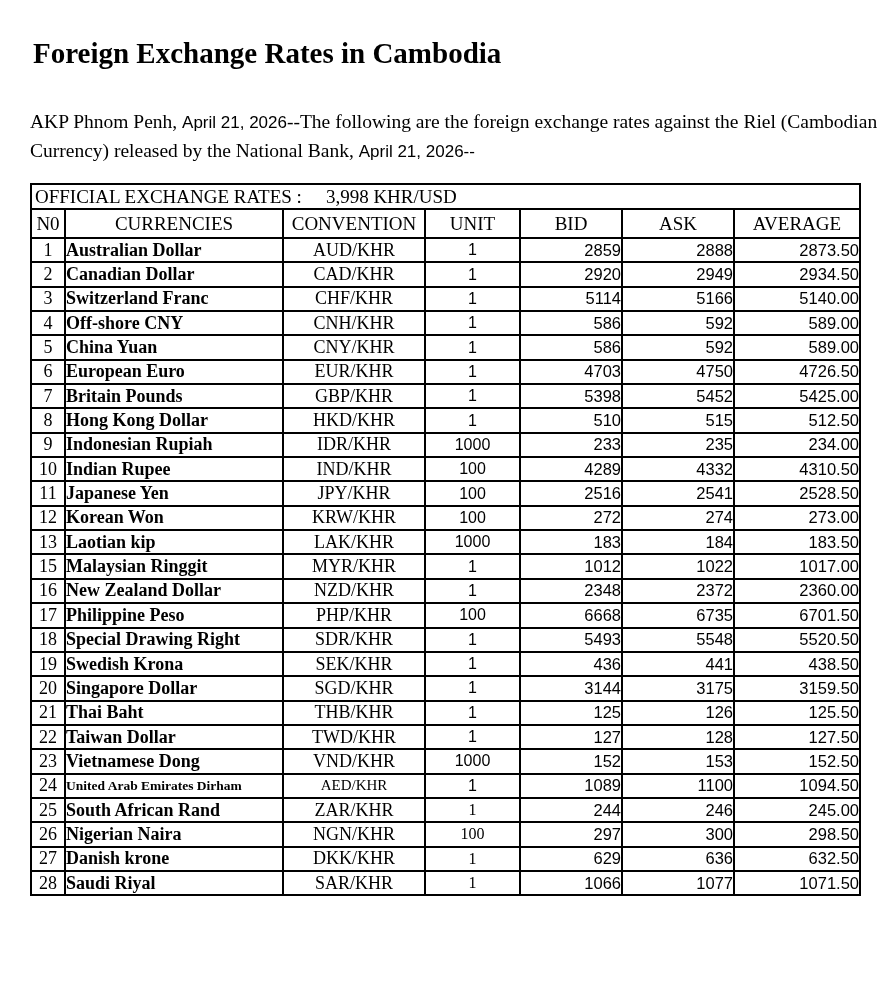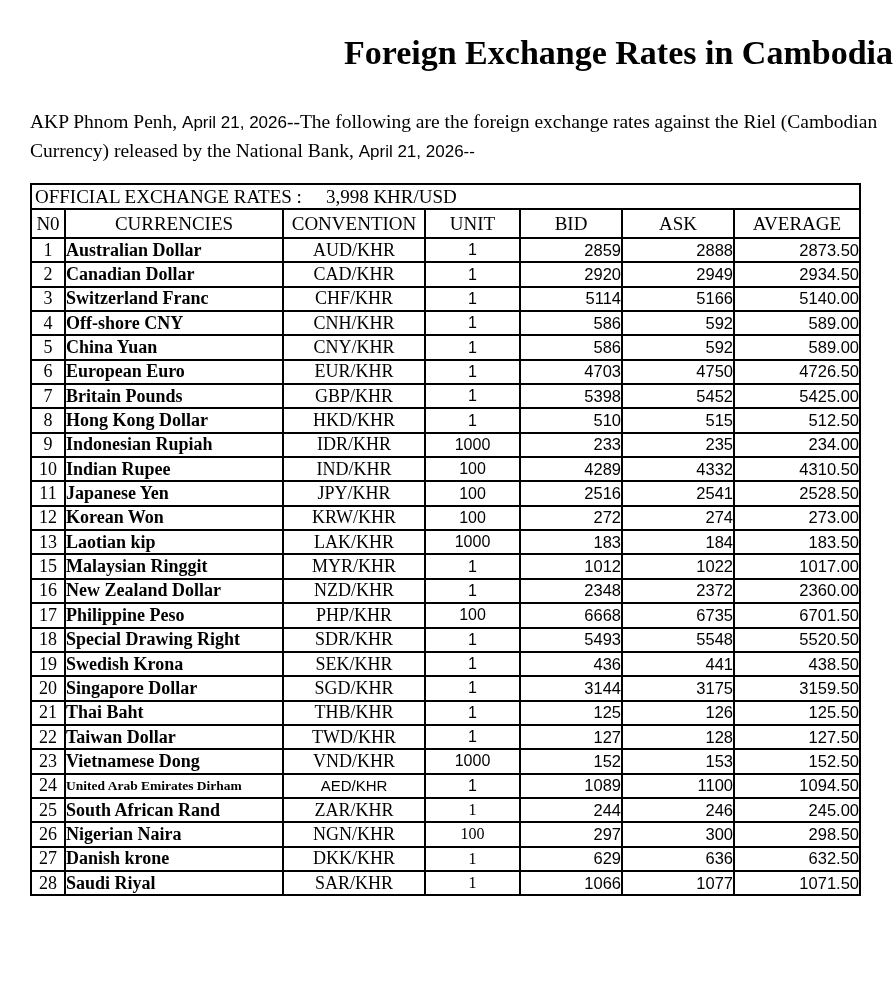--- a/index.html
+++ b/index.html
@@ -13,25 +13,24 @@
     height: 1000px;
     background: #ffffff;
     box-sizing: border-box;
     padding: 36px 0 0 30px;
     overflow: hidden;
   }
 
   h1.doc-title {
     font-family: "Liberation Serif", serif;
     font-weight: bold;
-    font-size: 34px;
+    font-size: 29px;
     line-height: 34px;
     margin: 0 0 0 3px;
     letter-spacing: 0px;
-    text-align: right;
   }
 
   p.intro {
     font-family: "Liberation Serif", serif;
     font-size: 19.5px;
     line-height: 28px;
     width: 848px;
     margin: 38px 0 0 0;
   }
   p.intro .seg-sans {
@@ -83,21 +82,21 @@
     padding-left: 4px;
     font-weight: bold;
   }
   td.td-currency.small { font-size: 13.5px; }
   td.td-convention {
     font-family: "Liberation Serif", serif;
     font-size: 18px;
     text-align: center;
   }
   td.td-convention.conv-sans {
-    font-family: Liberation Sans, sans-serif;
+    font-family: Liberation Serif, serif;
     font-size: 15px;
   }
   td.td-unit {
     font-family: "Liberation Sans", sans-serif;
     font-size: 16px;
     text-align: center;
   }
   td.td-unit.unit-serif {
     font-family: "Liberation Serif", serif;
     font-size: 16px;

